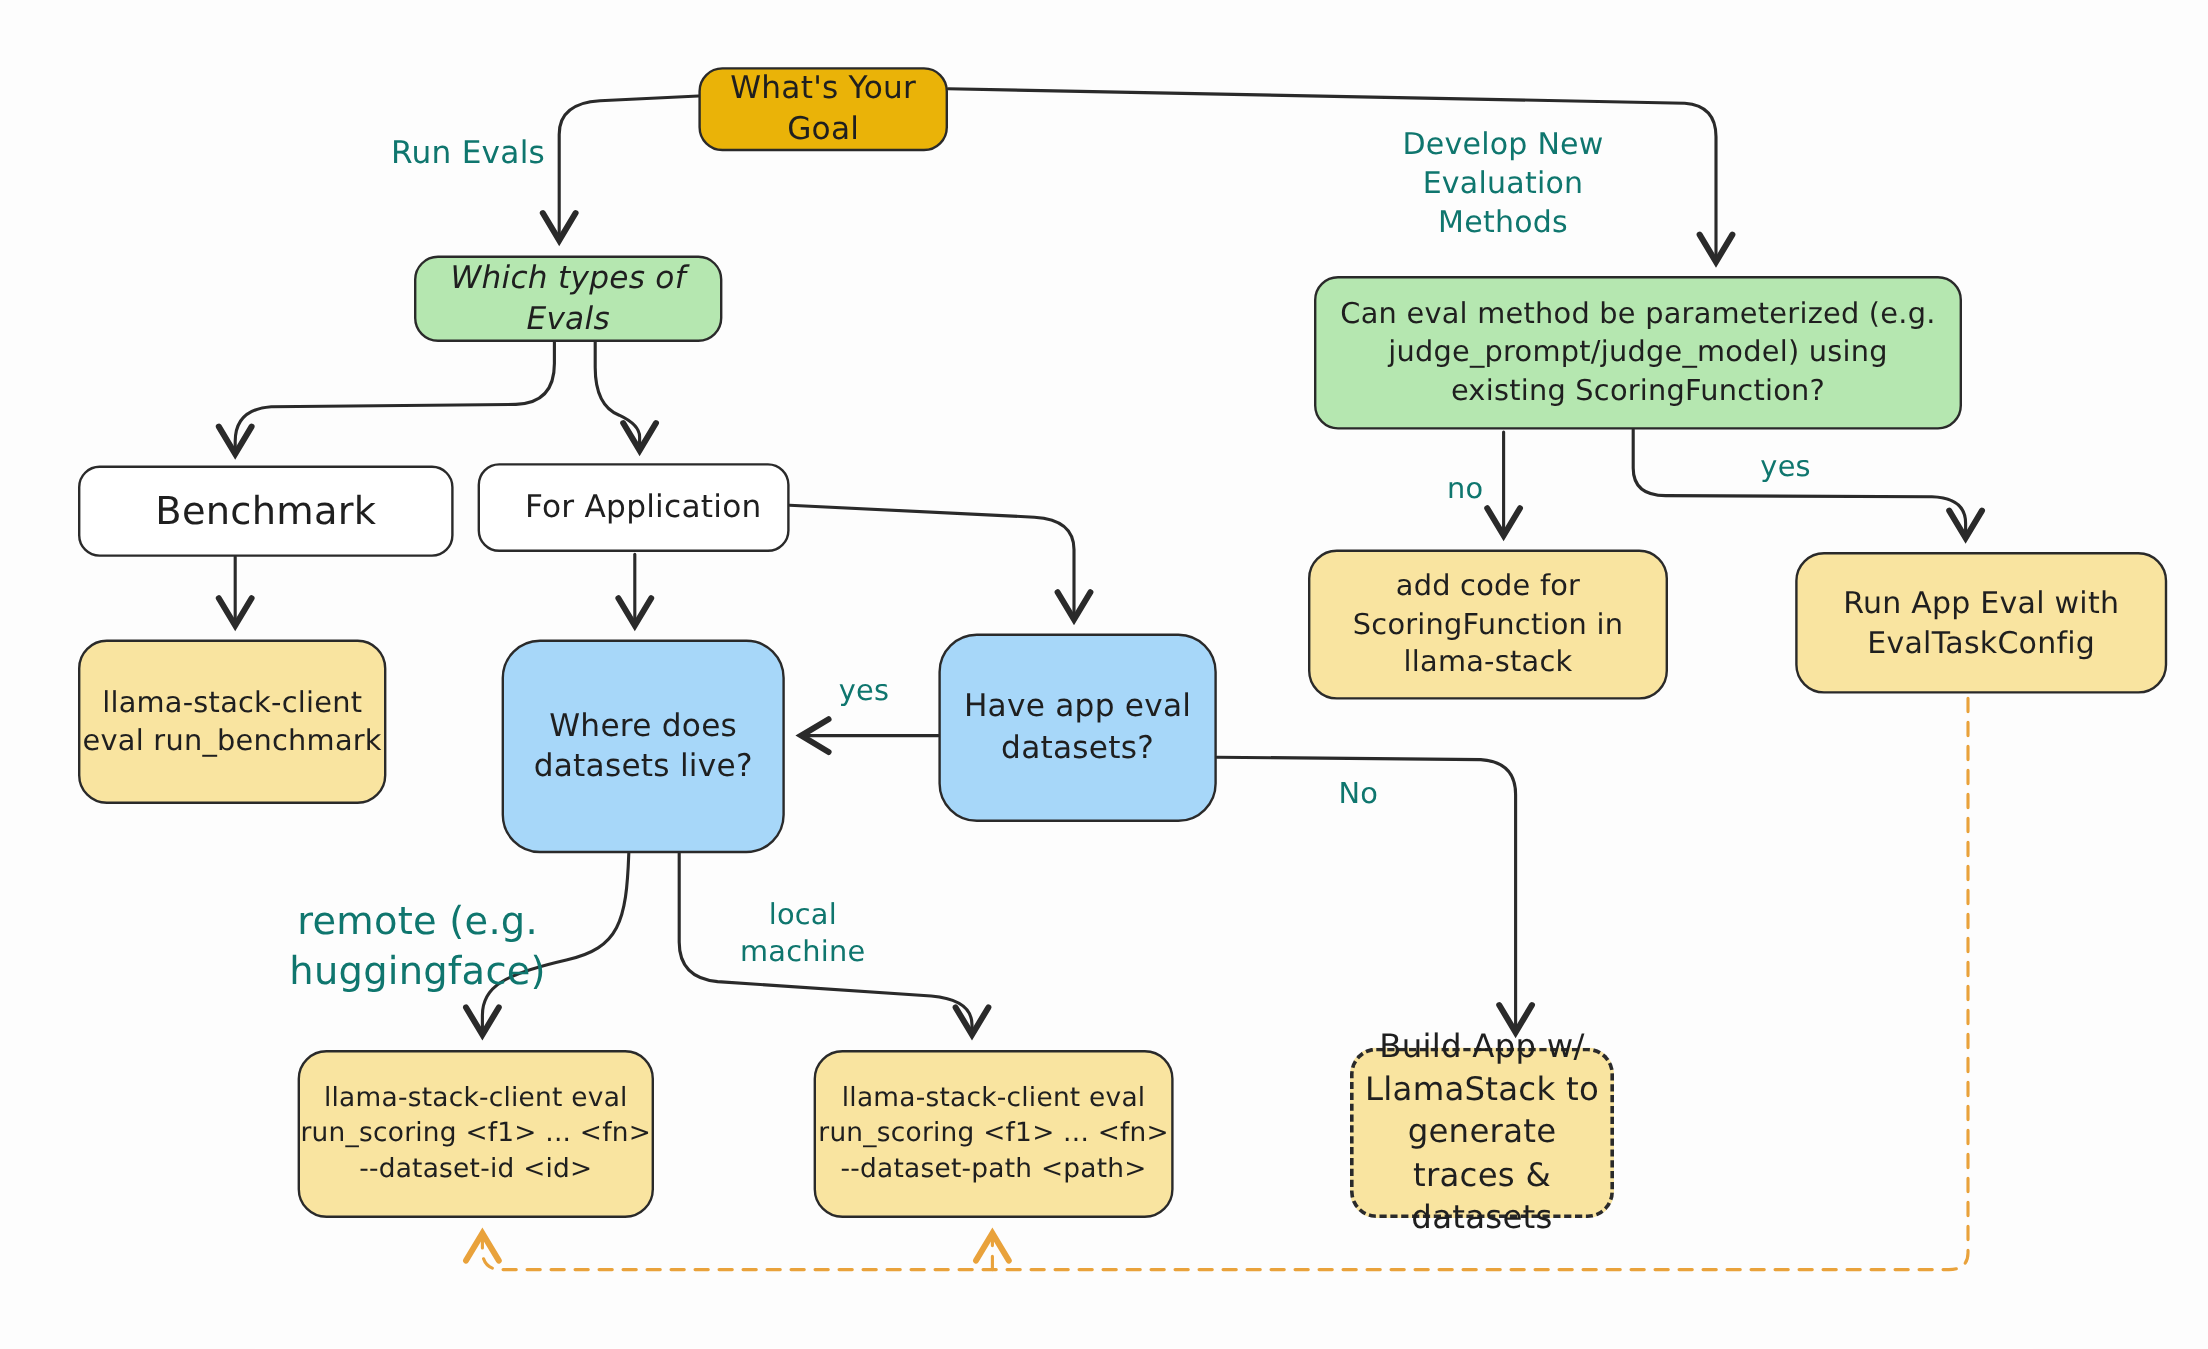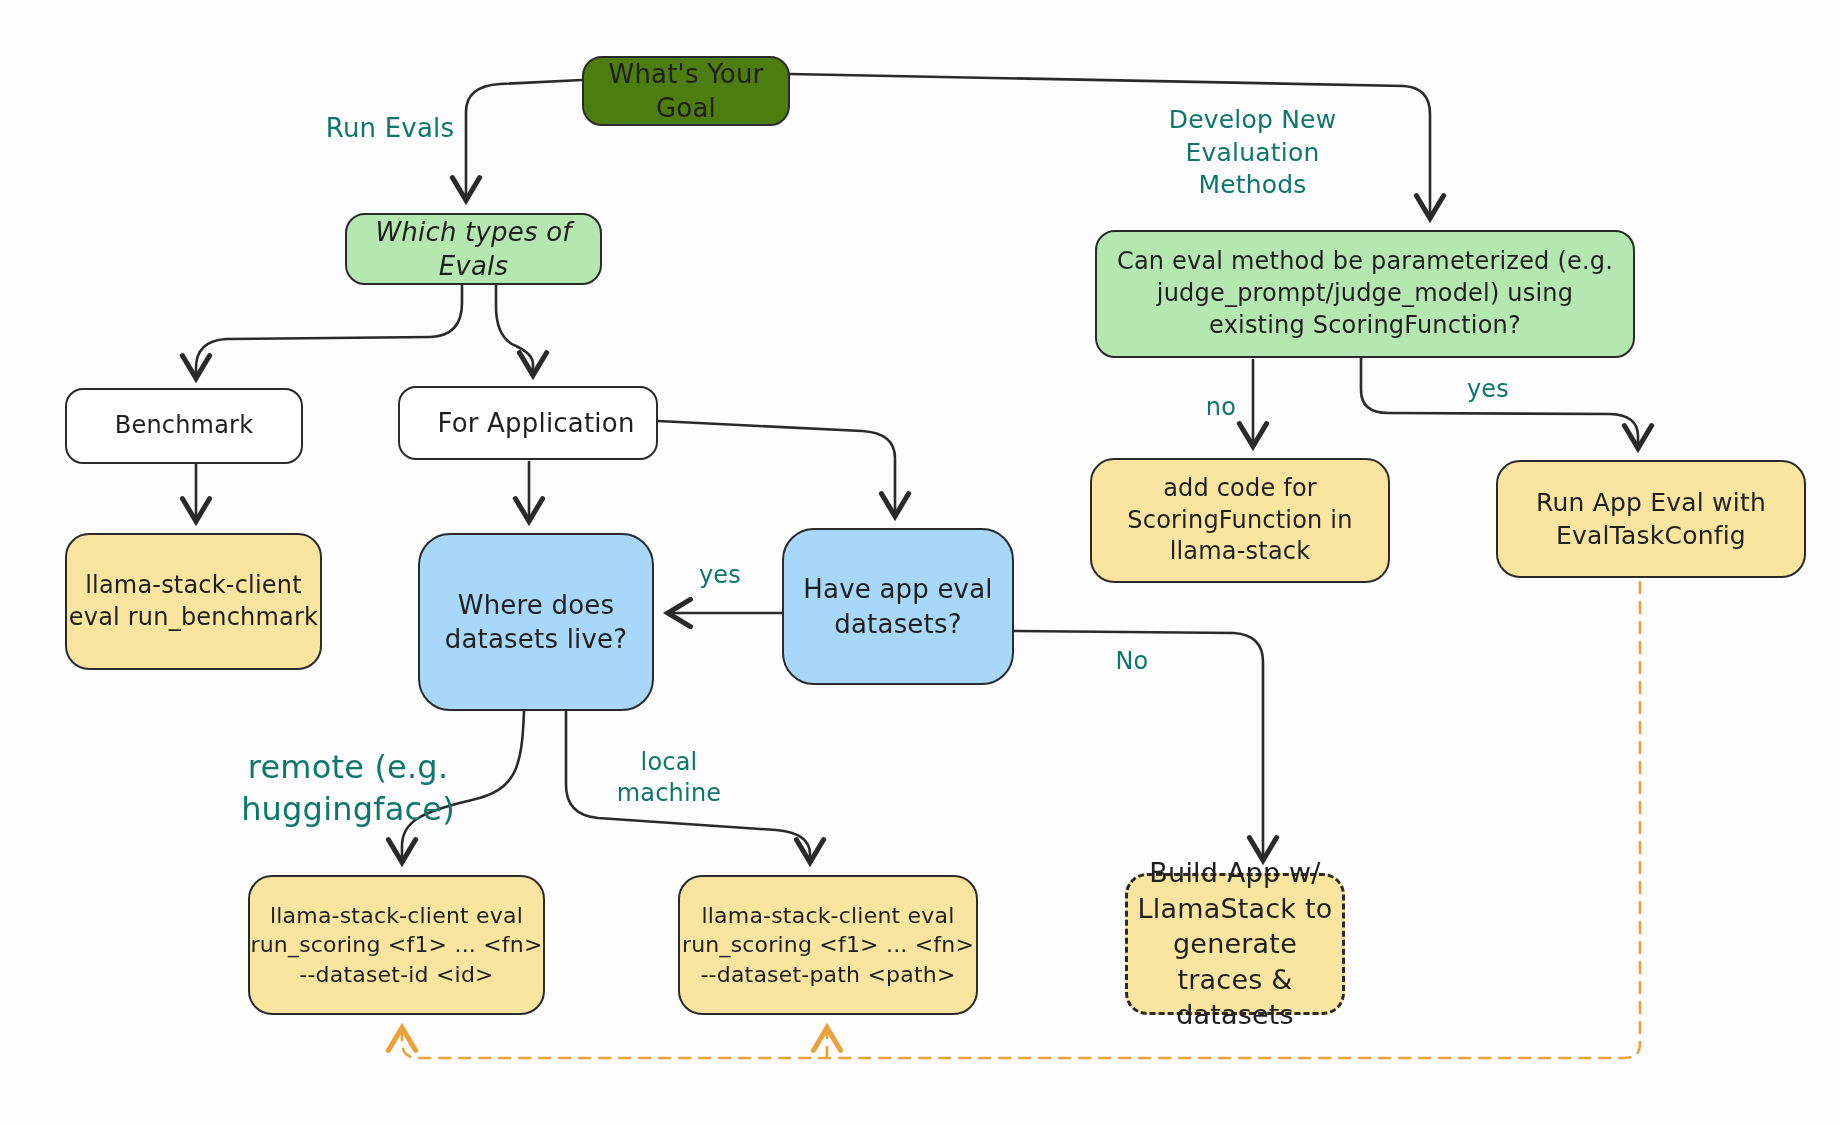--- a/index.html
+++ b/index.html
@@ -15,36 +15,36 @@
   .node{
     position:absolute;z-index:1;
     display:flex;align-items:center;justify-content:center;
     text-align:center;white-space:pre-line;
     border:2.5px solid #2a2a2a;
     background:#ffffff;
     line-height:1.32;
     box-sizing:border-box;
     letter-spacing:.2px;
   }
-  .pink  {background:#4d7c0f;border-radius:20px;}
+  .pink  {background:#eab308;border-radius:20px;}
   .green {background:#b5e7b0;border-radius:20px;}
   .yellow{background:#f9e4a0;border-radius:24px;}
   .blue  {background:#a7d7f9;border-radius:32px;}
   .white {background:#ffffff;border-radius:18px;}
   .dashed{border-style:dashed;border-width:3px;border-radius:22px;}
   .lbl{
     position:absolute;z-index:1;
     text-align:center;white-space:pre-line;
     line-height:1.3;letter-spacing:.2px;color:#0f766e;
   }
   
   #n-goal           {left:582px;top:56px;  width:208px;height:70px; font-size:26px;}
   #n-which-types    {left:345px;top:213px; width:257px;height:72px; font-size:26px;font-style:italic;}
   #n-param-check    {left:1095px;top:230px;width:540px;height:128px;font-size:24px;}
-  #n-benchmark      {left:65px; top:388px; width:238px;height:76px; font-size:24px;}
+  #n-benchmark      {left:65px; top:388px; width:313px;height:76px; font-size:32px;}
   #n-for-application{left:398px;top:386px; width:260px;height:74px; font-size:26px;padding-left:16px;}
   #n-run-benchmark  {left:65px; top:533px; width:257px;height:137px;font-size:24px;}
   #n-where-datasets {left:418px;top:533px; width:236px;height:178px;font-size:26px;}
   #n-have-datasets  {left:782px;top:528px; width:232px;height:157px;font-size:26px;}
   #n-add-code       {left:1090px;top:458px;width:300px;height:125px;font-size:24px;}
   #n-run-app-eval   {left:1496px;top:460px;width:310px;height:118px;font-size:25px;}
   #n-run-scoring-id {left:248px;top:875px; width:297px;height:140px;font-size:22px;}
   #n-run-scoring-path{left:678px;top:875px;width:300px;height:140px;font-size:22px;}
   #n-build-app      {left:1125px;top:873px;width:220px;height:142px;font-size:27px;}
   

